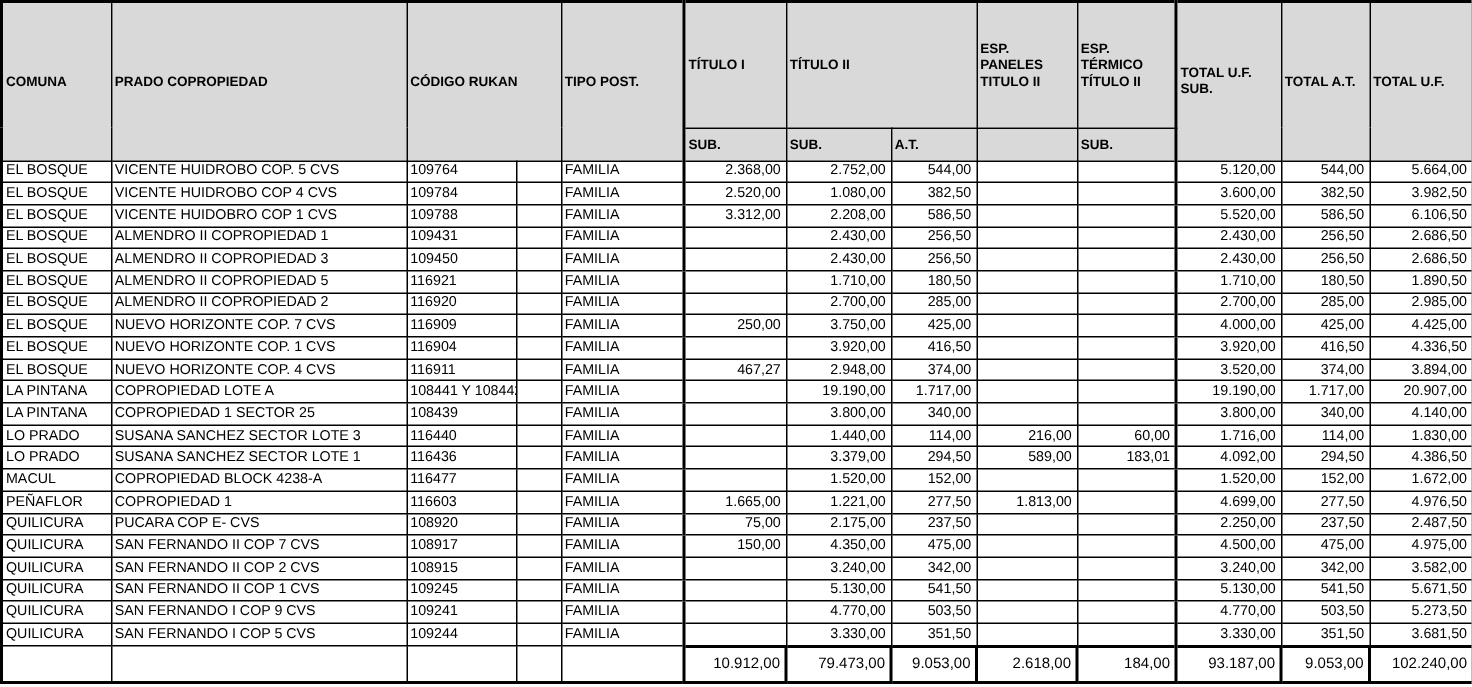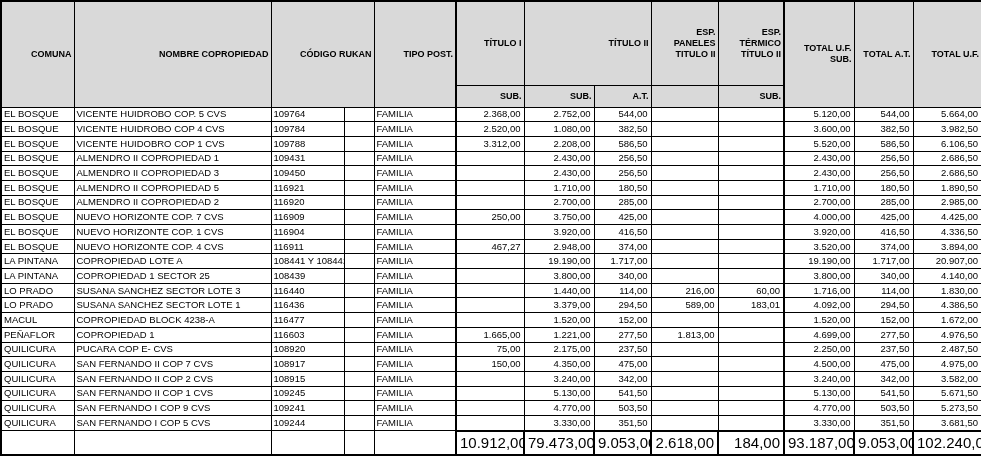--- a/index.html
+++ b/index.html
@@ -5,42 +5,42 @@
   html, body { margin: 0; padding: 0; background: #ffffff; }
   body { width: 981px; font-family: "Liberation Sans", sans-serif; color: #000; }
   table { border-collapse: collapse; table-layout: fixed; width: 981px; border: 2px solid #000; }
   th {
     background: #d9d9d9;
     font-weight: bold;
     font-size: 9px;
     line-height: 11px;
     border: 1px solid #000;
     padding: 1px 2px;
-    text-align: right;
+    text-align: left;
     vertical-align: middle;
     overflow: hidden;
   }
   thead tr.main-header { height: 84px; }
   thead tr.sub-header { height: 22px; }
   tbody td {
     border: 1px solid #000;
     font-size: 9.5px;
     line-height: 12px;
     height: 13.7px;
     padding: 0 3px;
     white-space: nowrap;
     overflow: hidden;
     vertical-align: middle;
   }
   td.c-text { text-align: left; padding: 0 2px; }
   td.c-num { text-align: right; }
   .bl2 { border-left: 2px solid #000 !important; }
   tfoot td {
     height: 21px;
-    font-size: 15px;
+    font-size: 10px;
     vertical-align: middle;
     white-space: nowrap;
     overflow: hidden;
   }
   tfoot td.total-empty { border: 1px solid #000; border-bottom: 1px solid #b5b5b5; }
   tfoot td.total-num { border: 2px solid #000; text-align: right; padding: 0 3px; }
 </style>
 </head>
 <body>
 
@@ -56,21 +56,21 @@
       <col style="width:57px">
     <col style="width:67px">
       <col style="width:66px">
       <col style="width:70px">
       <col style="width:59px">
     <col style="width:69px">
   </colgroup>
   <thead>
     <tr class="main-header">
       <th rowspan="2">COMUNA</th>
-      <th rowspan="2">NOMBRE COPROPIEDAD</th>
+      <th rowspan="2">PRADO COPROPIEDAD</th>
       <th rowspan="2" colspan="2">CÓDIGO RUKAN</th>
       <th rowspan="2">TIPO POST.</th>
       <th class="bl2">TÍTULO I</th>
       <th colspan="2">TÍTULO II</th>
       <th>ESP. PANELES TITULO II</th>
       <th>ESP. TÉRMICO TÍTULO II</th>
       <th rowspan="2" class="bl2">TOTAL U.F. SUB.</th>
       <th rowspan="2">TOTAL A.T.</th>
       <th rowspan="2">TOTAL U.F.</th>
     </tr>

